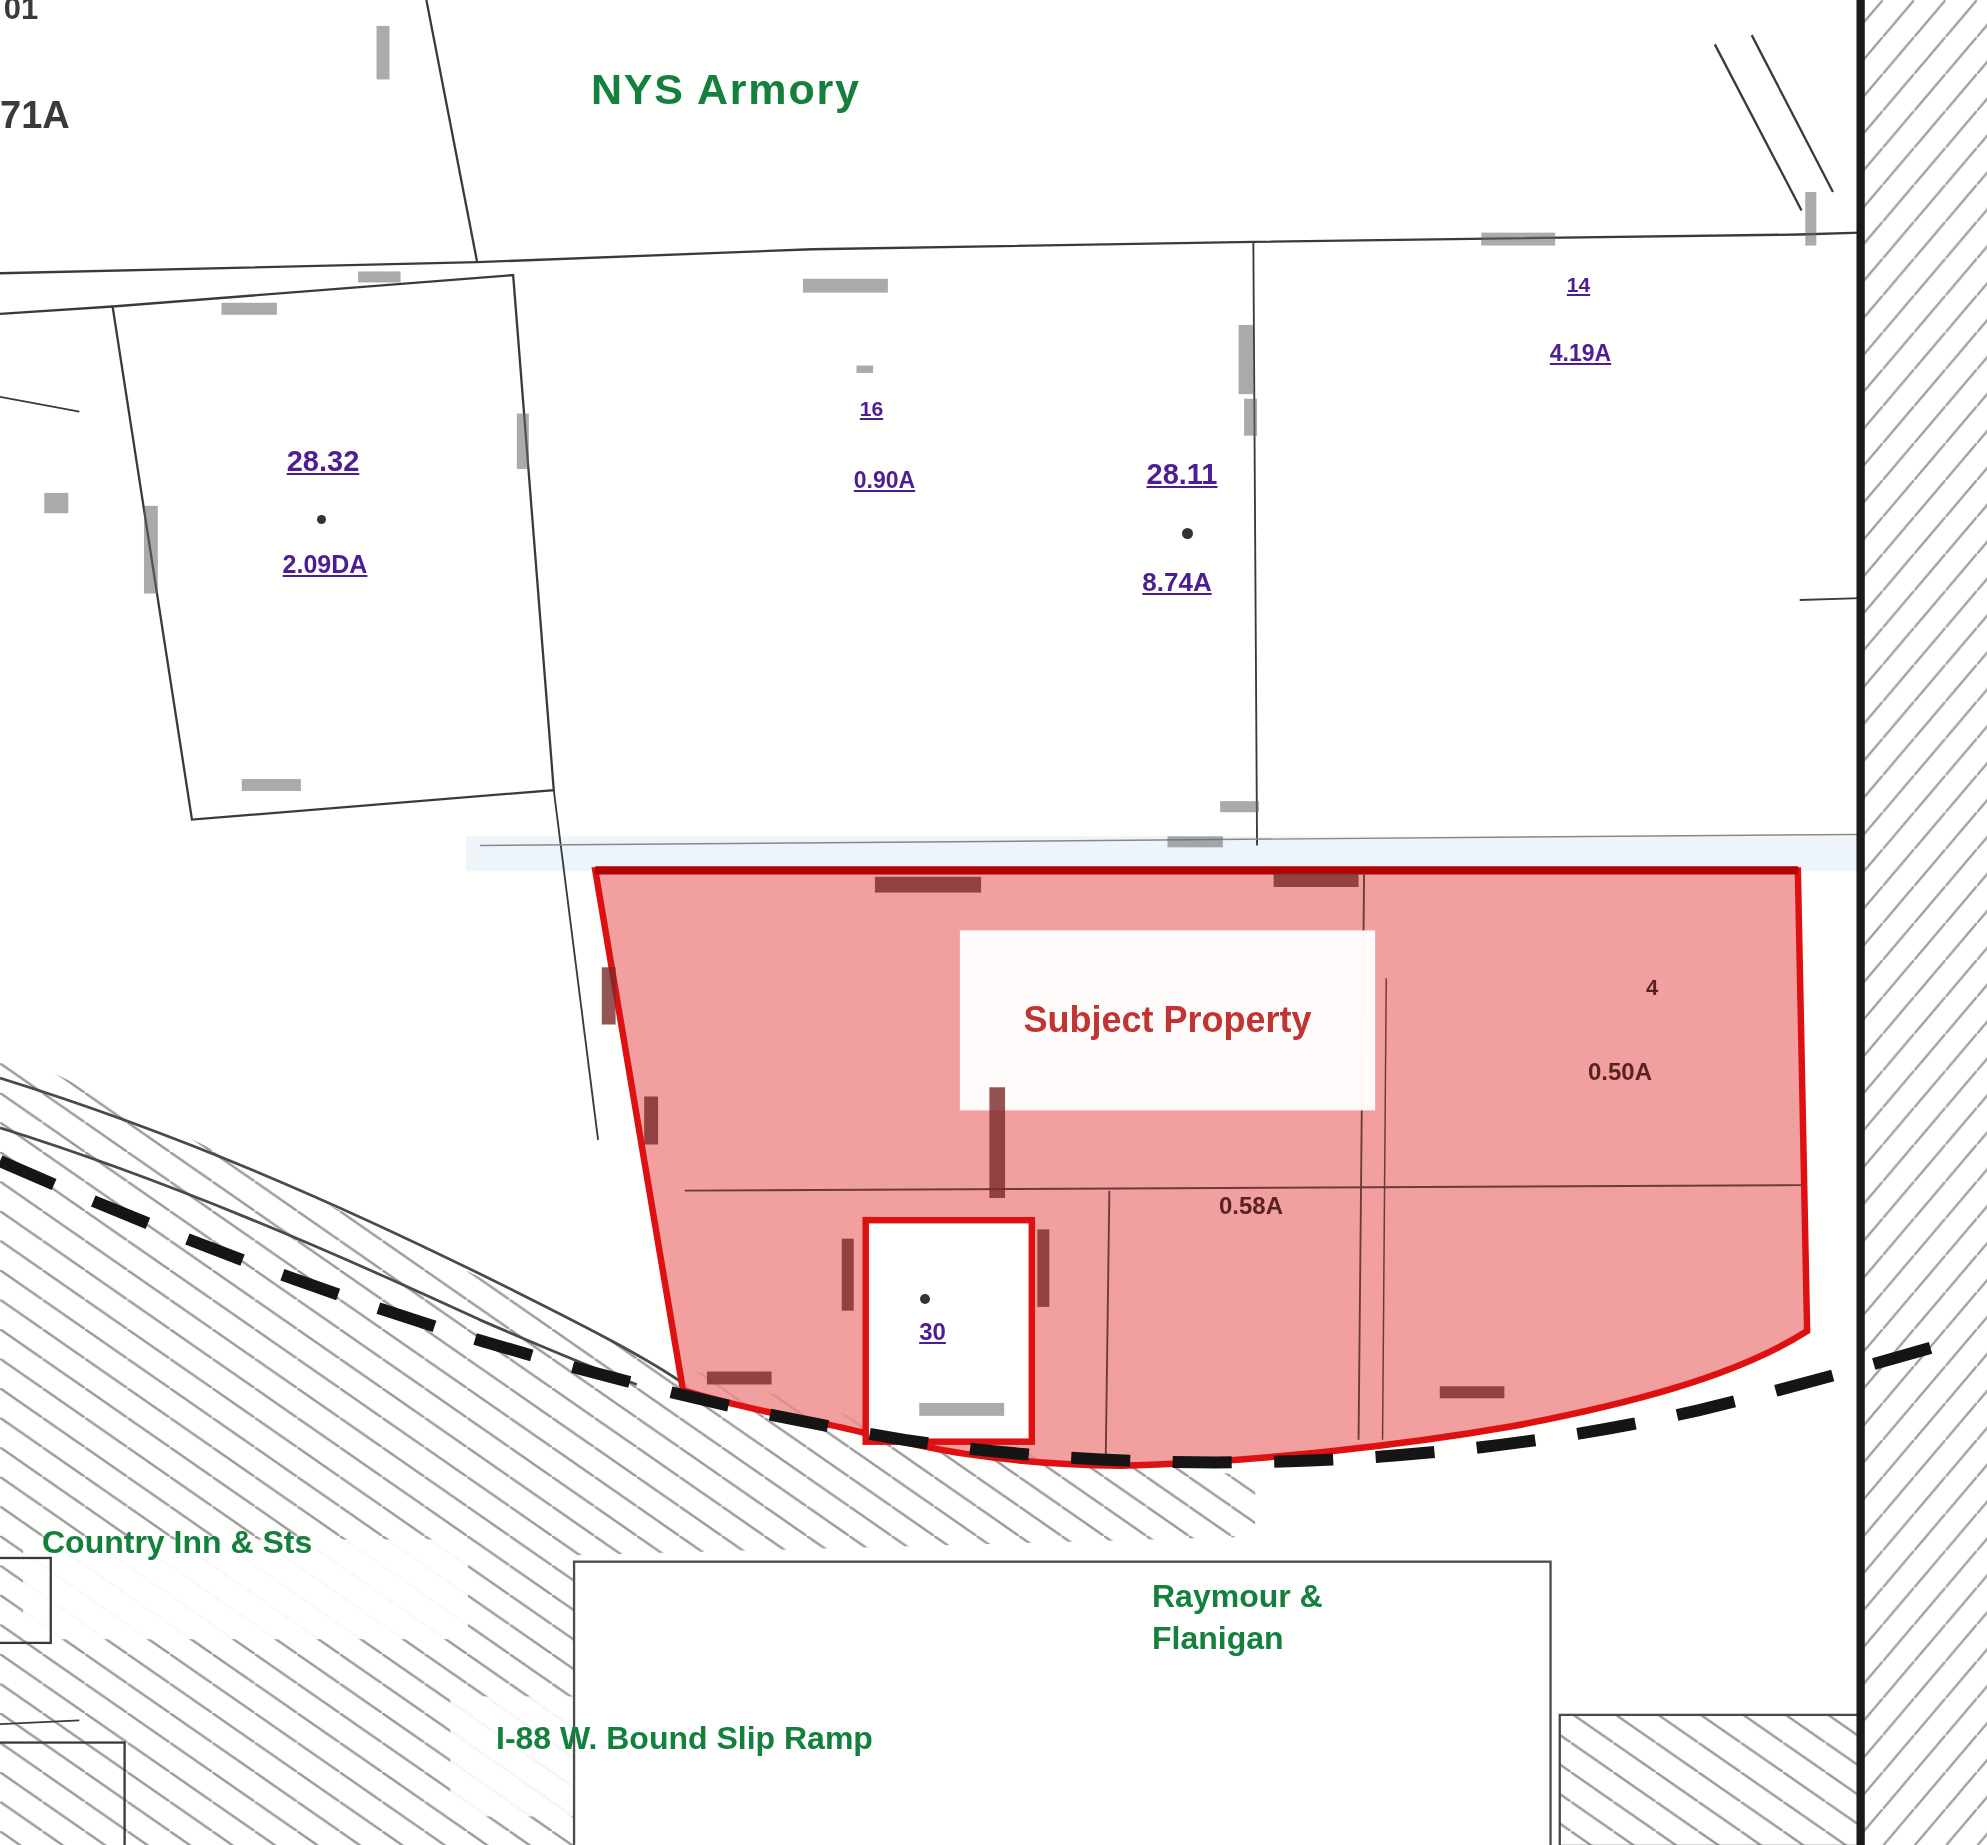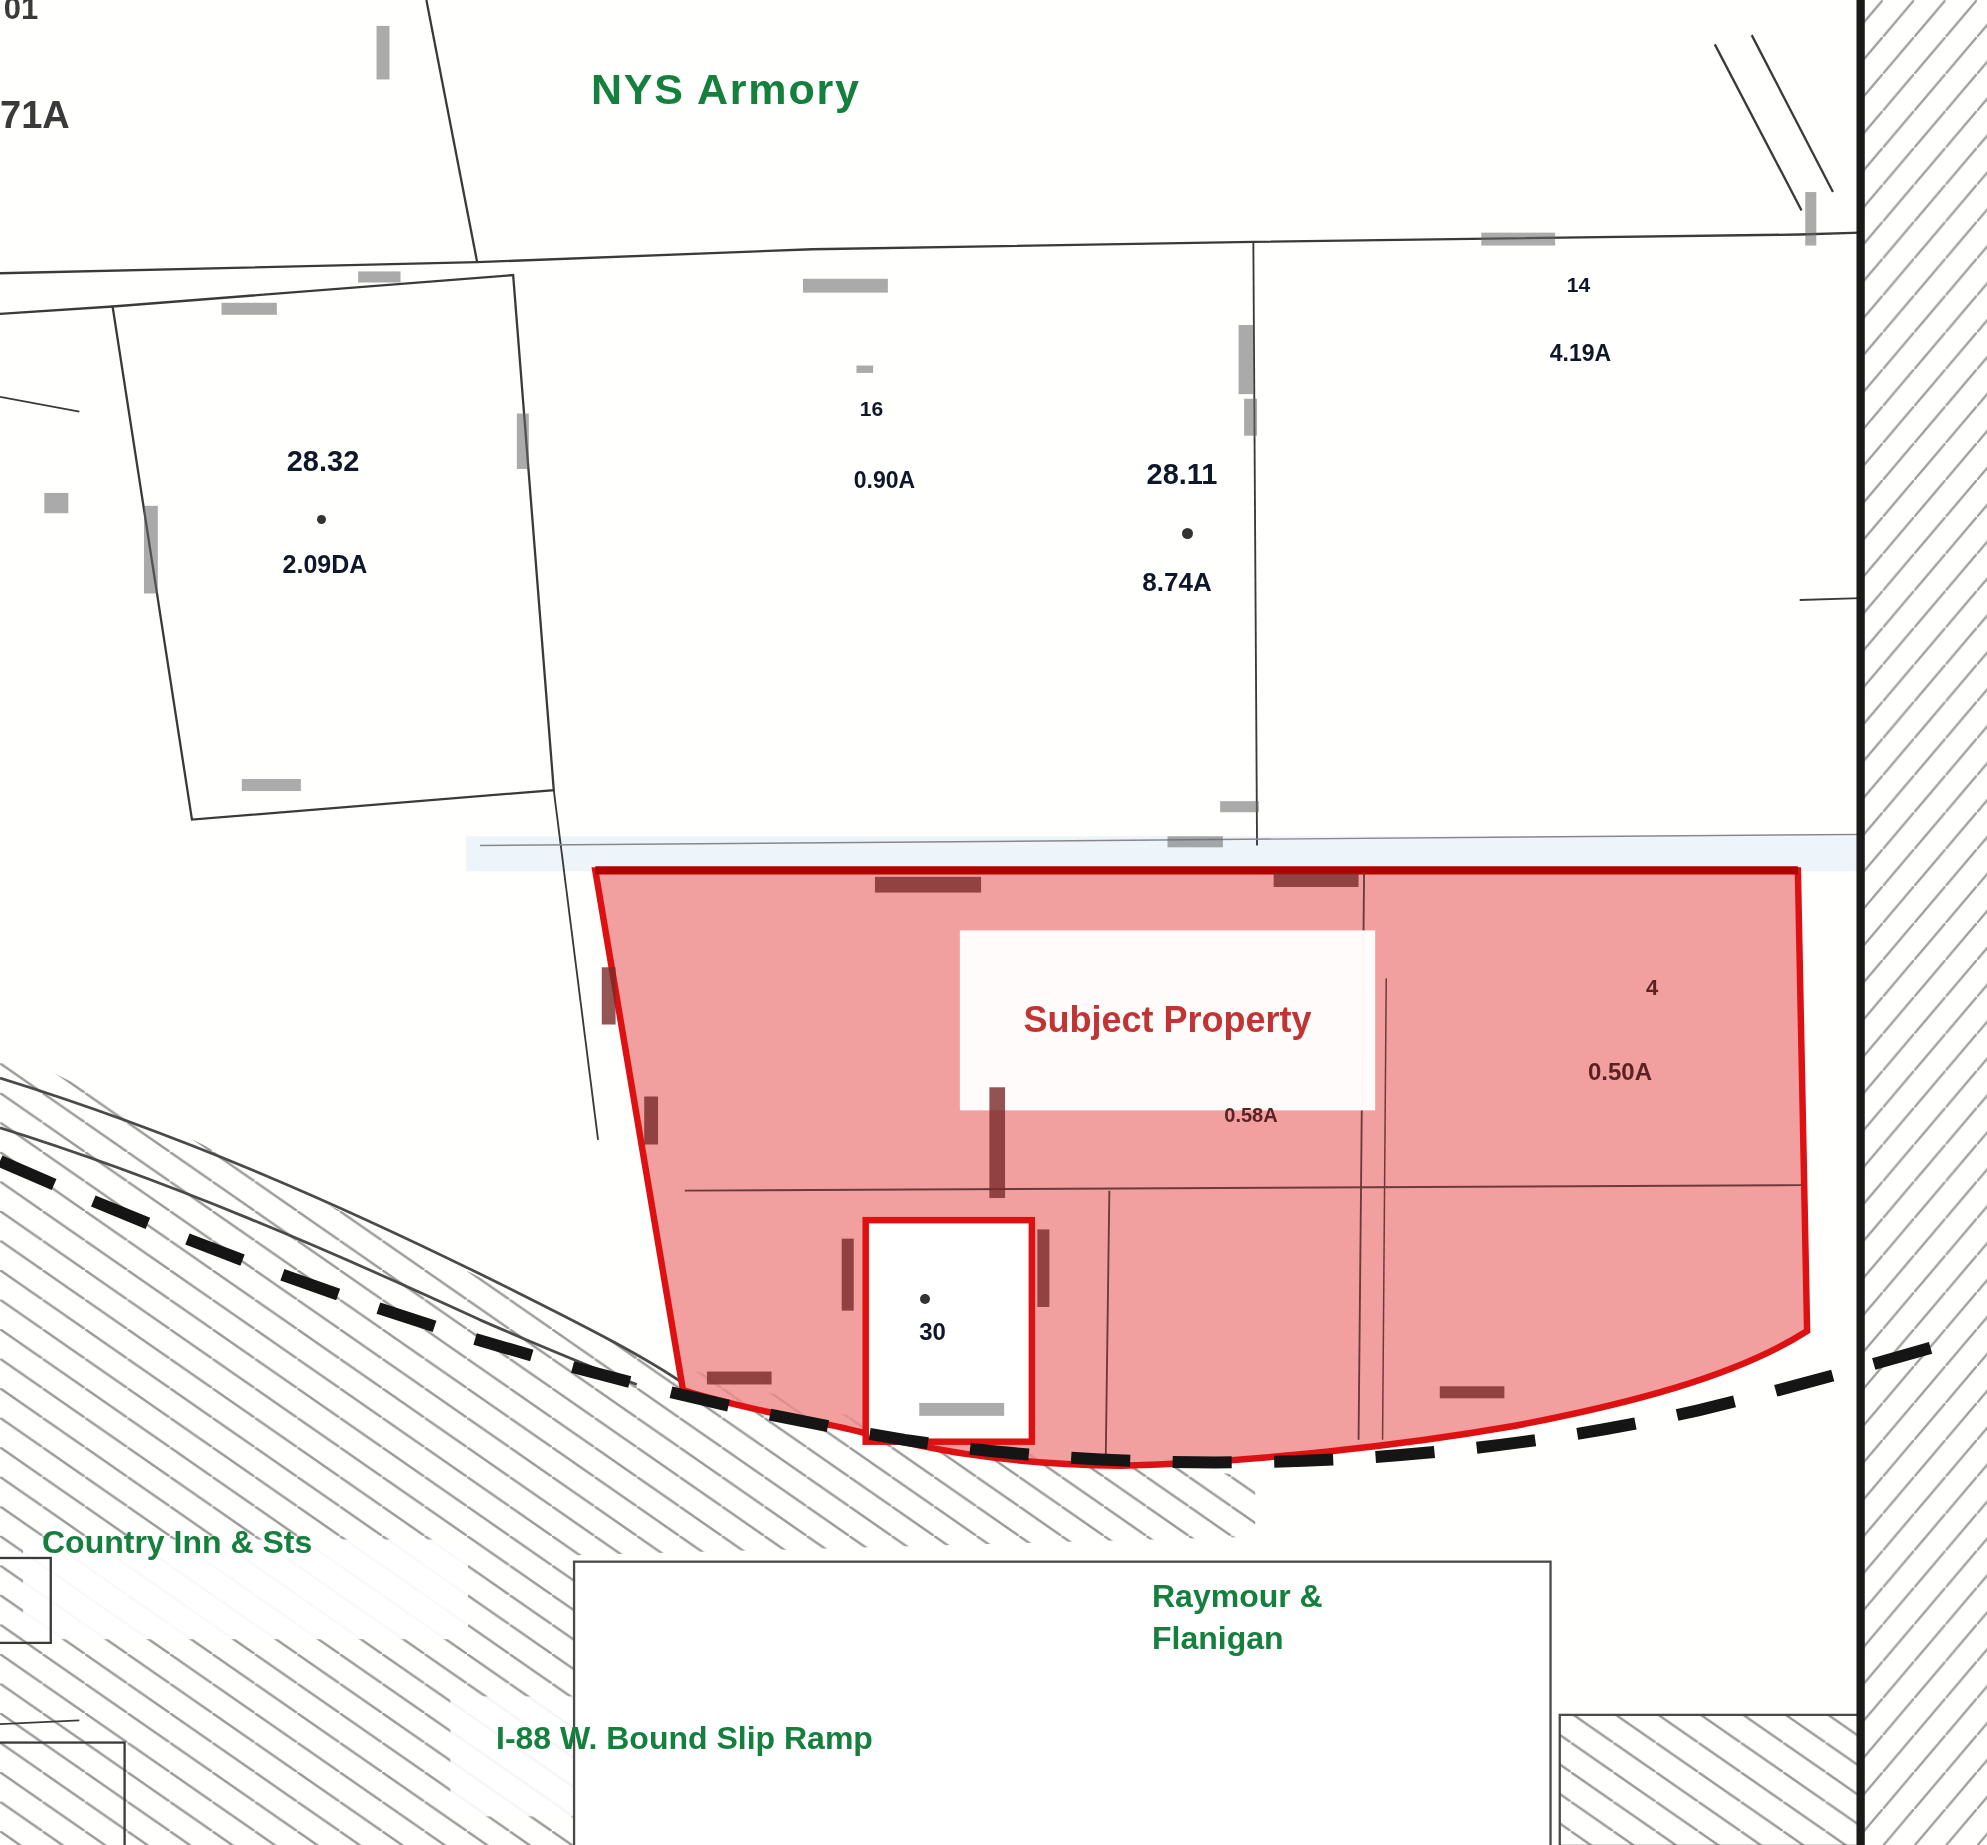--- a/index.html
+++ b/index.html
@@ -10,21 +10,21 @@
   .lbl{position:absolute;white-space:pre-line;}
   .blue{color:#15803d;font-weight:bold;}
   .armory{left:591px;top:65px;font-size:43px;letter-spacing:1.8px;}
   .west-group{left:44px;top:888px;font-size:32px;line-height:1.32;}
   .country{left:42px;top:1524px;font-size:32px;}
   .raymour{left:1152px;top:1576px;font-size:32px;line-height:1.3;}
   .slipramp{left:480px;top:1720px;font-size:32px;margin-left:16px;}
   .subject{left:960px;top:930px;width:415px;height:180px;display:flex;
            align-items:center;justify-content:center;font-size:36px;
            font-weight:bold;color:#c03434;}
-  .pnum{color:#0f172a;font-weight:600;text-align:center;}
+  .pnum{color:#4c1d95;font-weight:600;text-align:center;text-decoration:underline;}
   .dark-red{color:#5a2222;font-weight:700;text-align:center;}
   .frag{color:#3a3a3a;font-weight:bold;}
   .dot{position:absolute;background:#333;border-radius:50%;}
 </style>
 </head>
 <body>
 
 <div id="stage">
 
   <svg id="linework" width="1988" height="1846" viewBox="0 0 2154 2000">
@@ -147,21 +147,21 @@
 
   <div class="lbl pnum" style="left:844px;top:397px;width:55px;font-size:21px;">16</div>
   <div class="lbl pnum" style="left:829px;top:467px;width:111px;font-size:23px;">0.90A</div>
 
   <div class="lbl pnum" style="left:1108px;top:458px;width:148px;font-size:29px;">28.11</div>
   <div class="lbl pnum" style="left:1103px;top:567px;width:148px;font-size:26px;">8.74A</div>
 
   <div class="lbl pnum" style="left:1551px;top:273px;width:55px;font-size:21px;">14</div>
   <div class="lbl pnum" style="left:1525px;top:340px;width:111px;font-size:23px;text-align:center;">4.19A</div>
 
-  <div class="lbl dark-red" style="left:1191px;top:1104px;width:120px;font-size:20px;">0.58A</div>
+  <div class="lbl dark-red" style="left:1191px;top:1192px;width:120px;font-size:24px;">0.58A</div>
   <div class="lbl dark-red" style="left:1560px;top:1058px;width:120px;font-size:24px;">0.50A</div>
   <div class="lbl dark-red" style="left:1638px;top:975px;width:28px;font-size:22px;">4</div>
 
   <div class="lbl pnum" style="left:900px;top:1318px;width:65px;font-size:24px;">30</div>
 
   <div class="lbl frag" style="left:3.7px;top:-9.2px;font-size:31px;">01</div>
   <div class="lbl frag" style="left:0px;top:94px;font-size:38px;">71A</div>
 
 </div>
 

